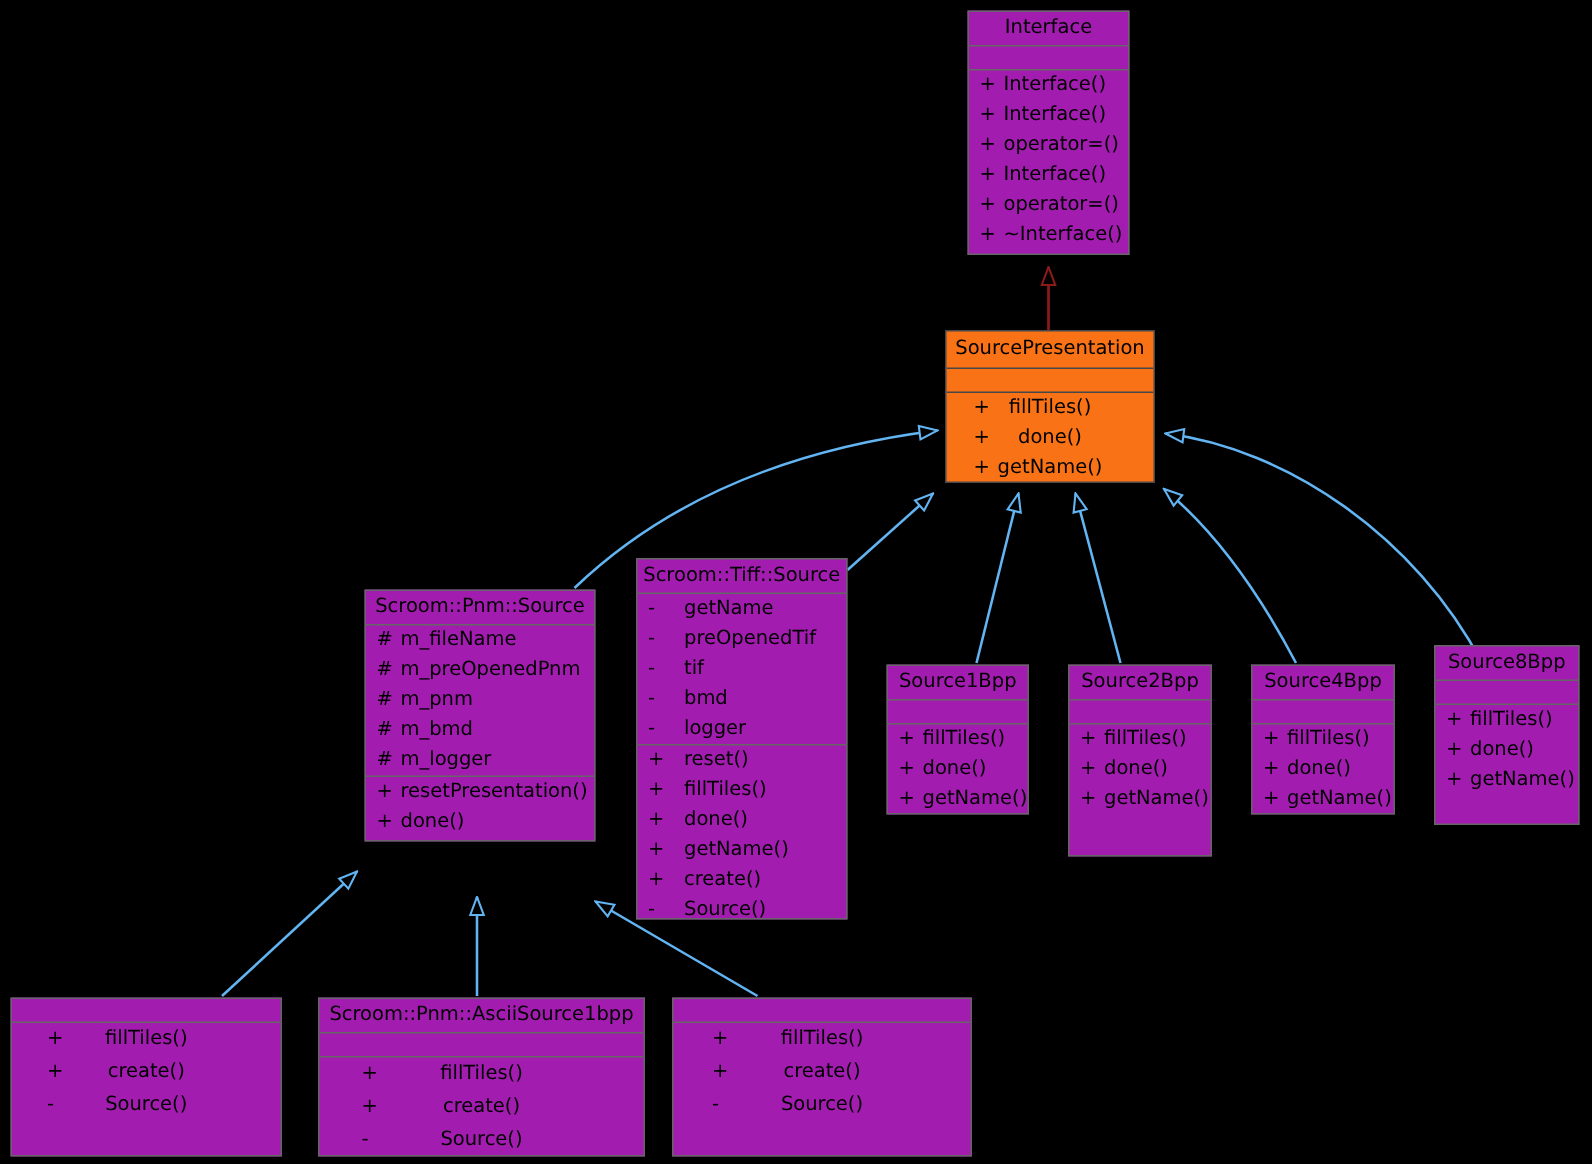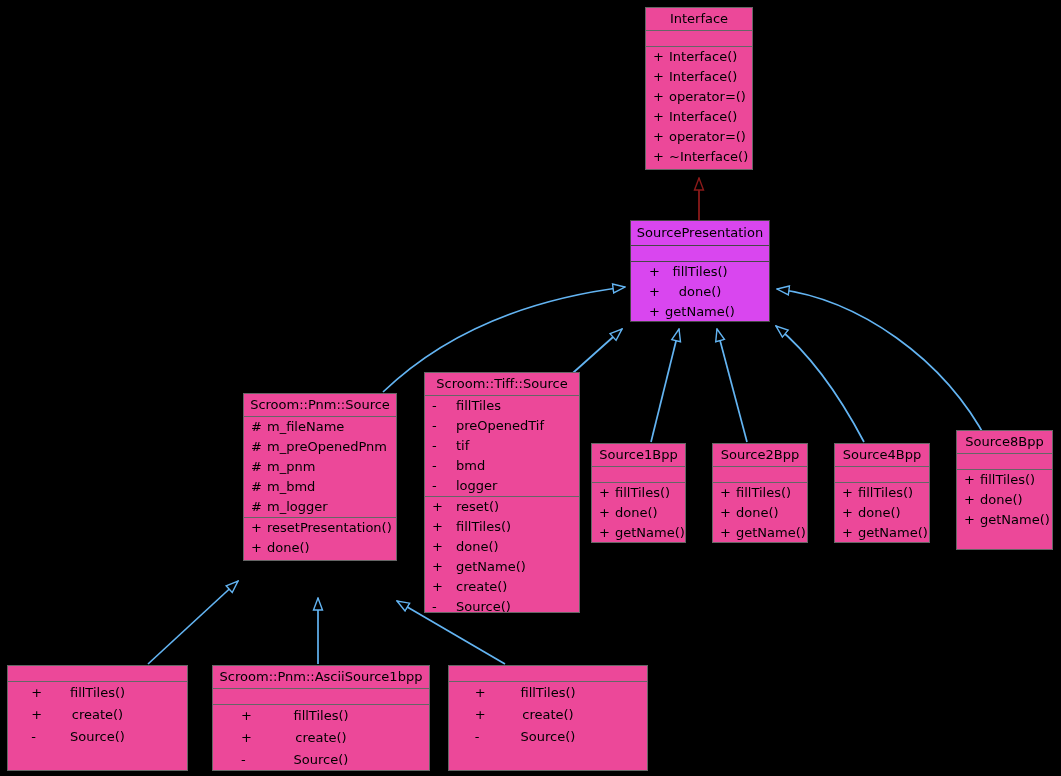--- a/index.html
+++ b/index.html
@@ -3,37 +3,37 @@
 <meta charset="utf-8">
 <style>
   html,body{margin:0;padding:0;}
   body{
     width:1061px;height:776px;position:relative;overflow:hidden;
     background:#000000;color:#000000;
     font-family:"DejaVu Sans","Liberation Sans",sans-serif;
     font-size:13px;
   }
   .uml-box{
-    position:absolute;background:#ec4899;border:1px solid #666666;
+    position:absolute;background:#a21caf;border:1px solid #666666;
     box-sizing:border-box;overflow:hidden;
   }
   .uml-title{
     height:22px;line-height:22px;text-align:center;white-space:nowrap;
     border-bottom:1px solid #666666;overflow:hidden;
   }
   .uml-empty{height:15px;border-bottom:1px solid #666666;}
   .uml-section{overflow:hidden;}
   .uml-section ~ .uml-section{border-top:1px solid #666666;}
   .mrow{height:20px;line-height:20px;display:flex;white-space:nowrap;padding-left:7px;}
   .sym{flex:0 0 16px;width:16px;}
   .wide-gap .sym{flex-basis:24px;width:24px;}
   .centered .mrow{padding-left:0;position:relative;justify-content:center;}
   .centered .sym{position:absolute;left:13%;width:auto;flex:none;}
   .tall .mrow{height:22px;line-height:22px;}
-  .highlight{background:#d946ef;border-color:#474747;}
+  .highlight{background:#f97316;border-color:#474747;}
   .highlight .uml-title{height:24px;line-height:24px;border-color:#474747;}
   .highlight .uml-empty{border-color:#474747;}
   svg.overlay{position:absolute;left:0;top:0;pointer-events:none;}
 </style>
 </head>
 <body>
 
 <svg class="overlay" width="1061" height="776" viewBox="0 0 1061 776">
   <defs>
     <marker id="arrow-blue" viewBox="0 0 14 12" refX="13" refY="6" markerWidth="14" markerHeight="12" orient="auto" markerUnits="userSpaceOnUse">
@@ -144,26 +144,26 @@
         <span class="sym">+</span>
         <span class="nm">getName()</span>
       </div>
     <div class="mrow">
         <span class="sym">#</span>
         <span class="nm">Source()</span>
       </div>
   </div>
 </div>
 
-<div class="uml-box wide-gap" style="left:424px;top:372px;width:156px;height:241px">
+<div class="uml-box wide-gap" style="left:424px;top:372px;width:141px;height:241px">
   <div class="uml-title">Scroom::Tiff::Source</div>
   <div class="uml-section">
     <div class="mrow">
         <span class="sym">-</span>
-        <span class="nm">fillTiles</span>
+        <span class="nm">getName</span>
       </div>
     <div class="mrow">
         <span class="sym">-</span>
         <span class="nm">preOpenedTif</span>
       </div>
     <div class="mrow">
         <span class="sym">-</span>
         <span class="nm">tif</span>
       </div>
     <div class="mrow">
@@ -215,21 +215,21 @@
         <span class="sym">+</span>
         <span class="nm">done()</span>
       </div>
     <div class="mrow">
         <span class="sym">+</span>
         <span class="nm">getName()</span>
       </div>
   </div>
 </div>
 
-<div class="uml-box" style="left:712px;top:443px;width:96px;height:100px">
+<div class="uml-box" style="left:712px;top:443px;width:96px;height:128px">
   <div class="uml-title">Source2Bpp</div>
   <div class="uml-empty"></div>
   <div class="uml-section">
     <div class="mrow">
         <span class="sym">+</span>
         <span class="nm">fillTiles()</span>
       </div>
     <div class="mrow">
         <span class="sym">+</span>
         <span class="nm">done()</span>

